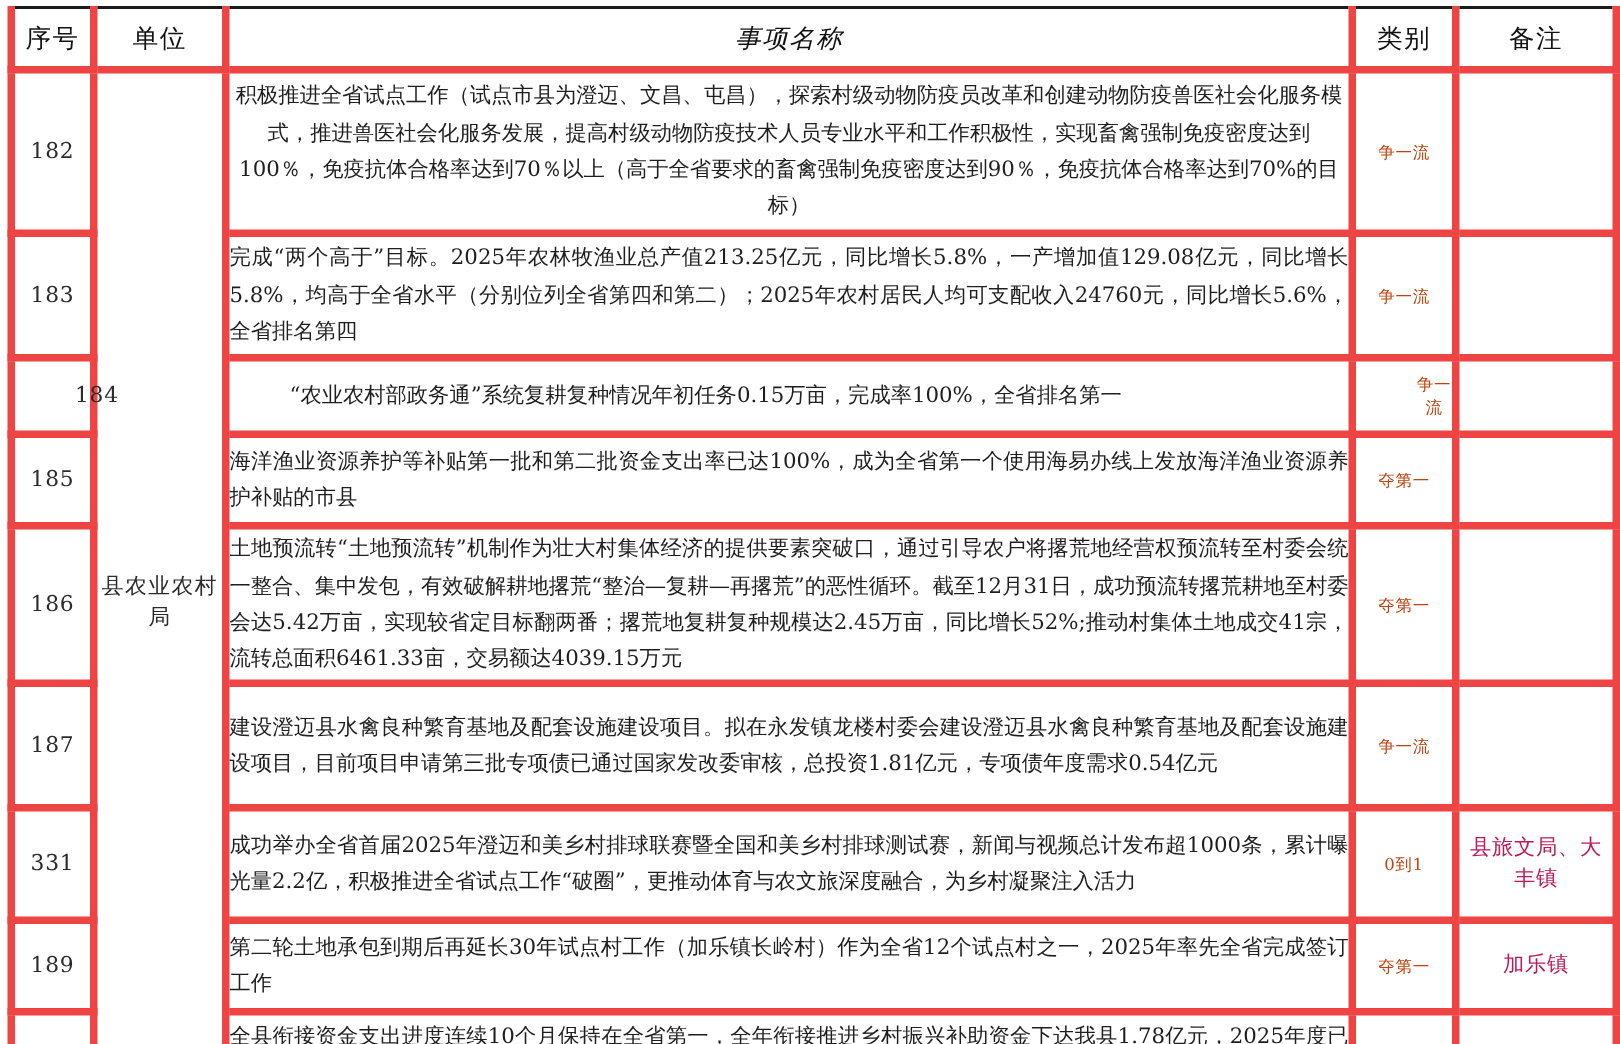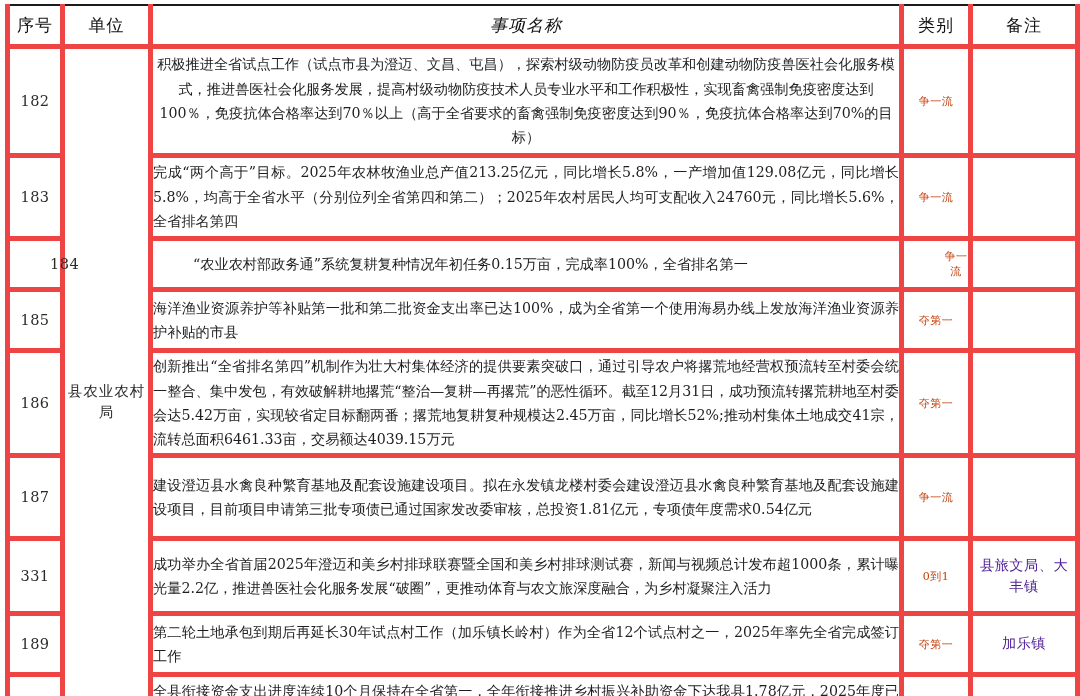--- a/index.html
+++ b/index.html
@@ -83,21 +83,21 @@
     text-align: center;
     font-size: 11px;
     letter-spacing: .5px;
     color: #c2410c;
   }
   td.note {
     text-align: center;
     font-size: 14.2px;
     line-height: 1.5;
     letter-spacing: .5px;
-    color: #4c1d95;
+    color: #be185d;
     padding: 0 5px;
   }
   
   tr.r-182 td { height: 104px; text-align: center; }
   tr.r-183 td { height: 78px; }
   tr.r-184 td { height: 46px; padding-left: 40px; }
   tr.r-185 td { height: 56px; }
   tr.r-186 td { height: 100px; }
   tr.r-187 td { height: 78px; }
   tr.r-188 td { height: 70px; }
@@ -146,33 +146,33 @@
         <td class="note"></td>
       </tr>
       <tr class="r-185">
         <td class="seq">185</td>
         <td class="name">海洋渔业资源养护等补贴第一批和第二批资金支出率已达100%，成为全省第一个使用海易办线上发放海洋渔业资源养护补贴的市县</td>
         <td class="cat">夺第一</td>
         <td class="note"></td>
       </tr>
       <tr class="r-186">
         <td class="seq">186</td>
-        <td class="name">创新推出“全省排名第四”机制作为壮大村集体经济的提供要素突破口，通过引导农户将撂荒地经营权预流转至村委会统一整合、集中发包，有效破解耕地撂荒“整治—复耕—再撂荒”的恶性循环。截至12月31日，成功预流转撂荒耕地至村委会达5.42万亩，实现较省定目标翻两番；撂荒地复耕复种规模达2.45万亩，同比增长52%;推动村集体土地成交41宗，流转总面积6461.33亩，交易额达4039.15万元</td>
+        <td class="name">土地预流转“土地预流转”机制作为壮大村集体经济的提供要素突破口，通过引导农户将撂荒地经营权预流转至村委会统一整合、集中发包，有效破解耕地撂荒“整治—复耕—再撂荒”的恶性循环。截至12月31日，成功预流转撂荒耕地至村委会达5.42万亩，实现较省定目标翻两番；撂荒地复耕复种规模达2.45万亩，同比增长52%;推动村集体土地成交41宗，流转总面积6461.33亩，交易额达4039.15万元</td>
         <td class="cat">夺第一</td>
         <td class="note"></td>
       </tr>
       <tr class="r-187">
         <td class="seq">187</td>
         <td class="name">建设澄迈县水禽良种繁育基地及配套设施建设项目。拟在永发镇龙楼村委会建设澄迈县水禽良种繁育基地及配套设施建设项目，目前项目申请第三批专项债已通过国家发改委审核，总投资1.81亿元，专项债年度需求0.54亿元</td>
         <td class="cat">争一流</td>
         <td class="note"></td>
       </tr>
       <tr class="r-188">
         <td class="seq">331</td>
-        <td class="name">成功举办全省首届2025年澄迈和美乡村排球联赛暨全国和美乡村排球测试赛，新闻与视频总计发布超1000条，累计曝光量2.2亿，推进兽医社会化服务发展“破圈”，更推动体育与农文旅深度融合，为乡村凝聚注入活力</td>
+        <td class="name">成功举办全省首届2025年澄迈和美乡村排球联赛暨全国和美乡村排球测试赛，新闻与视频总计发布超1000条，累计曝光量2.2亿，积极推进全省试点工作“破圈”，更推动体育与农文旅深度融合，为乡村凝聚注入活力</td>
         <td class="cat">0到1</td>
         <td class="note">县旅文局、大丰镇</td>
       </tr>
       <tr class="r-189">
         <td class="seq">189</td>
         <td class="name">第二轮土地承包到期后再延长30年试点村工作（加乐镇长岭村）作为全省12个试点村之一，2025年率先全省完成签订工作</td>
         <td class="cat">夺第一</td>
         <td class="note">加乐镇</td>
       </tr>
       <tr class="r-190">

